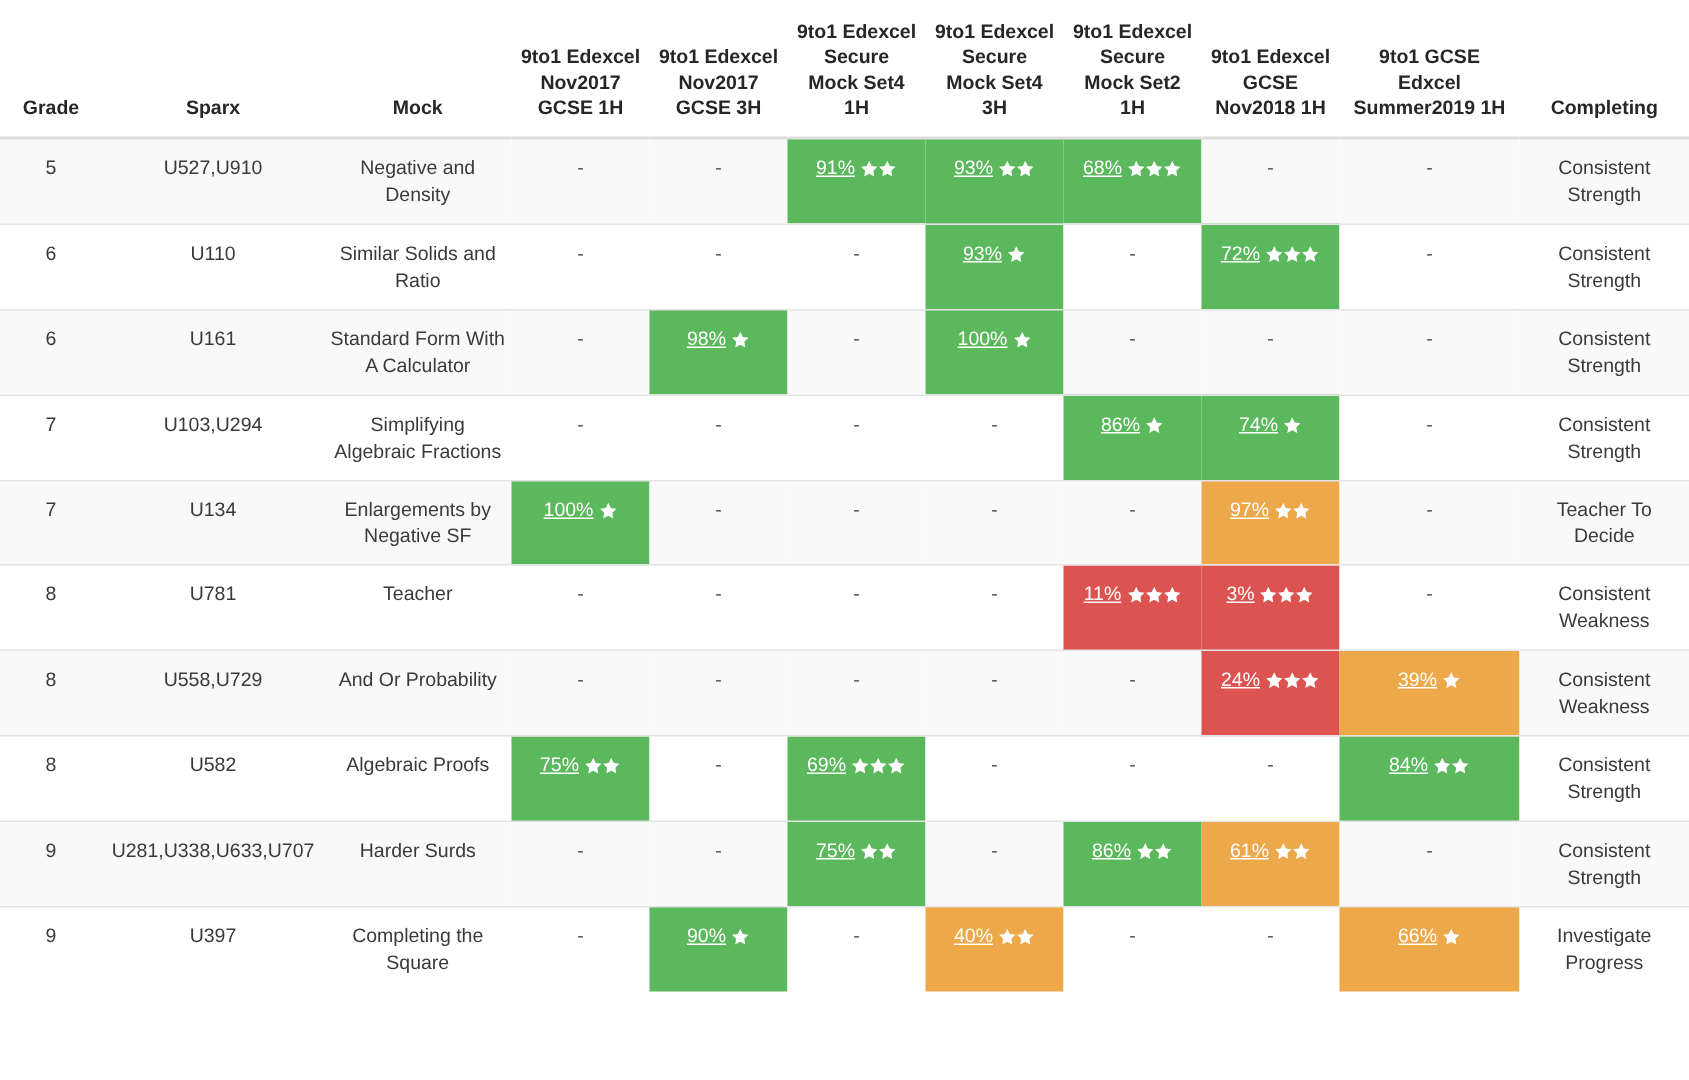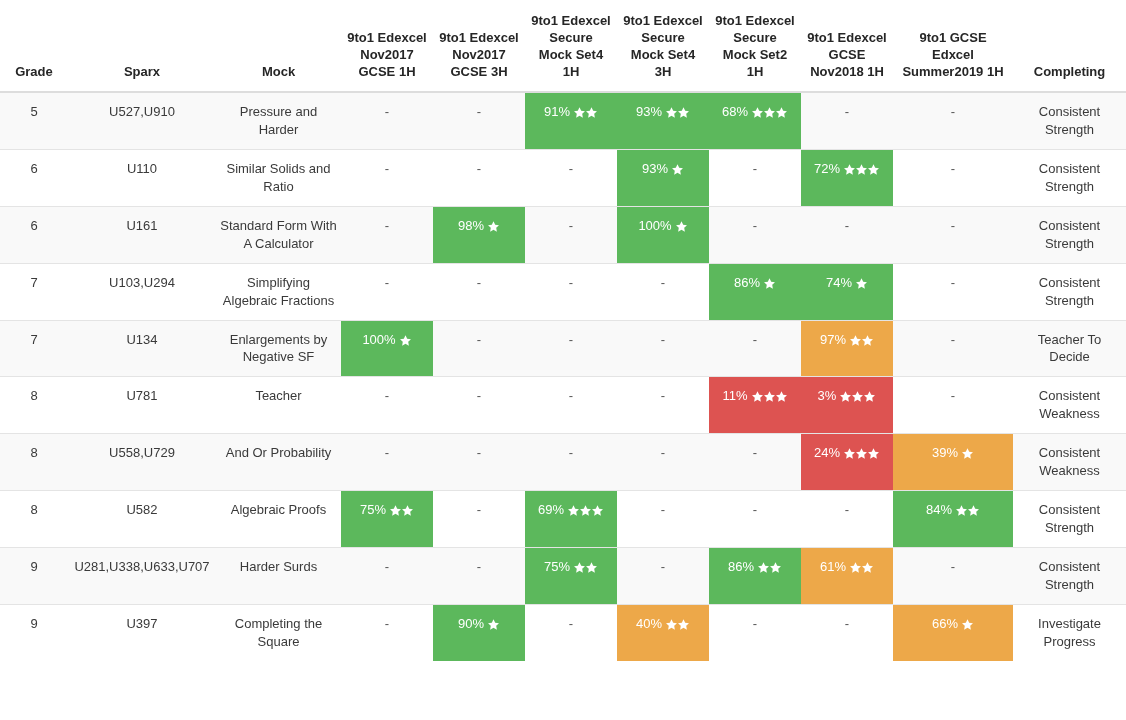--- a/index.html
+++ b/index.html
@@ -47,20 +47,21 @@
   }
   tbody tr.odd td { background: #f9f9f9; }
   tbody tr.even td { background: #ffffff; }
 
   
   td.score {
     color: #ffffff;
     padding: 10px 4px 10px 4px;
     white-space: nowrap;
     font-size: 13px;
+    text-decoration: underline;
   }
   td.score.green  { background: #5cb85c !important; }
   td.score.orange { background: #eda849 !important; }
   td.score.red    { background: #dd5351 !important; }
   td.empty { color: #555555; }
 
   .stars {
     display: inline-block;
     margin-left: 4px;
     letter-spacing: -1px;
@@ -111,21 +112,21 @@
           <th>9to1 Edexcel Secure Mock Set2 1H</th>
           <th>9to1 Edexcel GCSE Nov2018 1H</th>
           <th>9to1 GCSE Edxcel Summer2019 1H</th>
           <th>Completing</th>
         </tr>
     </thead>
     <tbody>
         <tr class="odd">
           <td>5</td>
           <td>U527,U910</td>
-          <td>Pressure and Harder</td>
+          <td>Negative and Density</td>
           <td class="empty"><span>-</span></td>
           <td class="empty"><span>-</span></td>
           <td class="score green"><span>91%</span><span class="stars"><svg class="star-svg" width="13" height="13" viewBox="0 0 24 24">
                 <path d="M12 2.2 15.1 8.6 22.1 9.6 17.0 14.5 18.2 21.5 12 18.2 5.8 21.5 7.0 14.5 1.9 9.6 8.9 8.6z" fill="#ffffff"></path>
               </svg><svg class="star-svg" width="13" height="13" viewBox="0 0 24 24">
                 <path d="M12 2.2 15.1 8.6 22.1 9.6 17.0 14.5 18.2 21.5 12 18.2 5.8 21.5 7.0 14.5 1.9 9.6 8.9 8.6z" fill="#ffffff"></path>
               </svg></span></td>
           <td class="score green"><span>93%</span><span class="stars"><svg class="star-svg" width="13" height="13" viewBox="0 0 24 24">
                 <path d="M12 2.2 15.1 8.6 22.1 9.6 17.0 14.5 18.2 21.5 12 18.2 5.8 21.5 7.0 14.5 1.9 9.6 8.9 8.6z" fill="#ffffff"></path>
               </svg><svg class="star-svg" width="13" height="13" viewBox="0 0 24 24">

